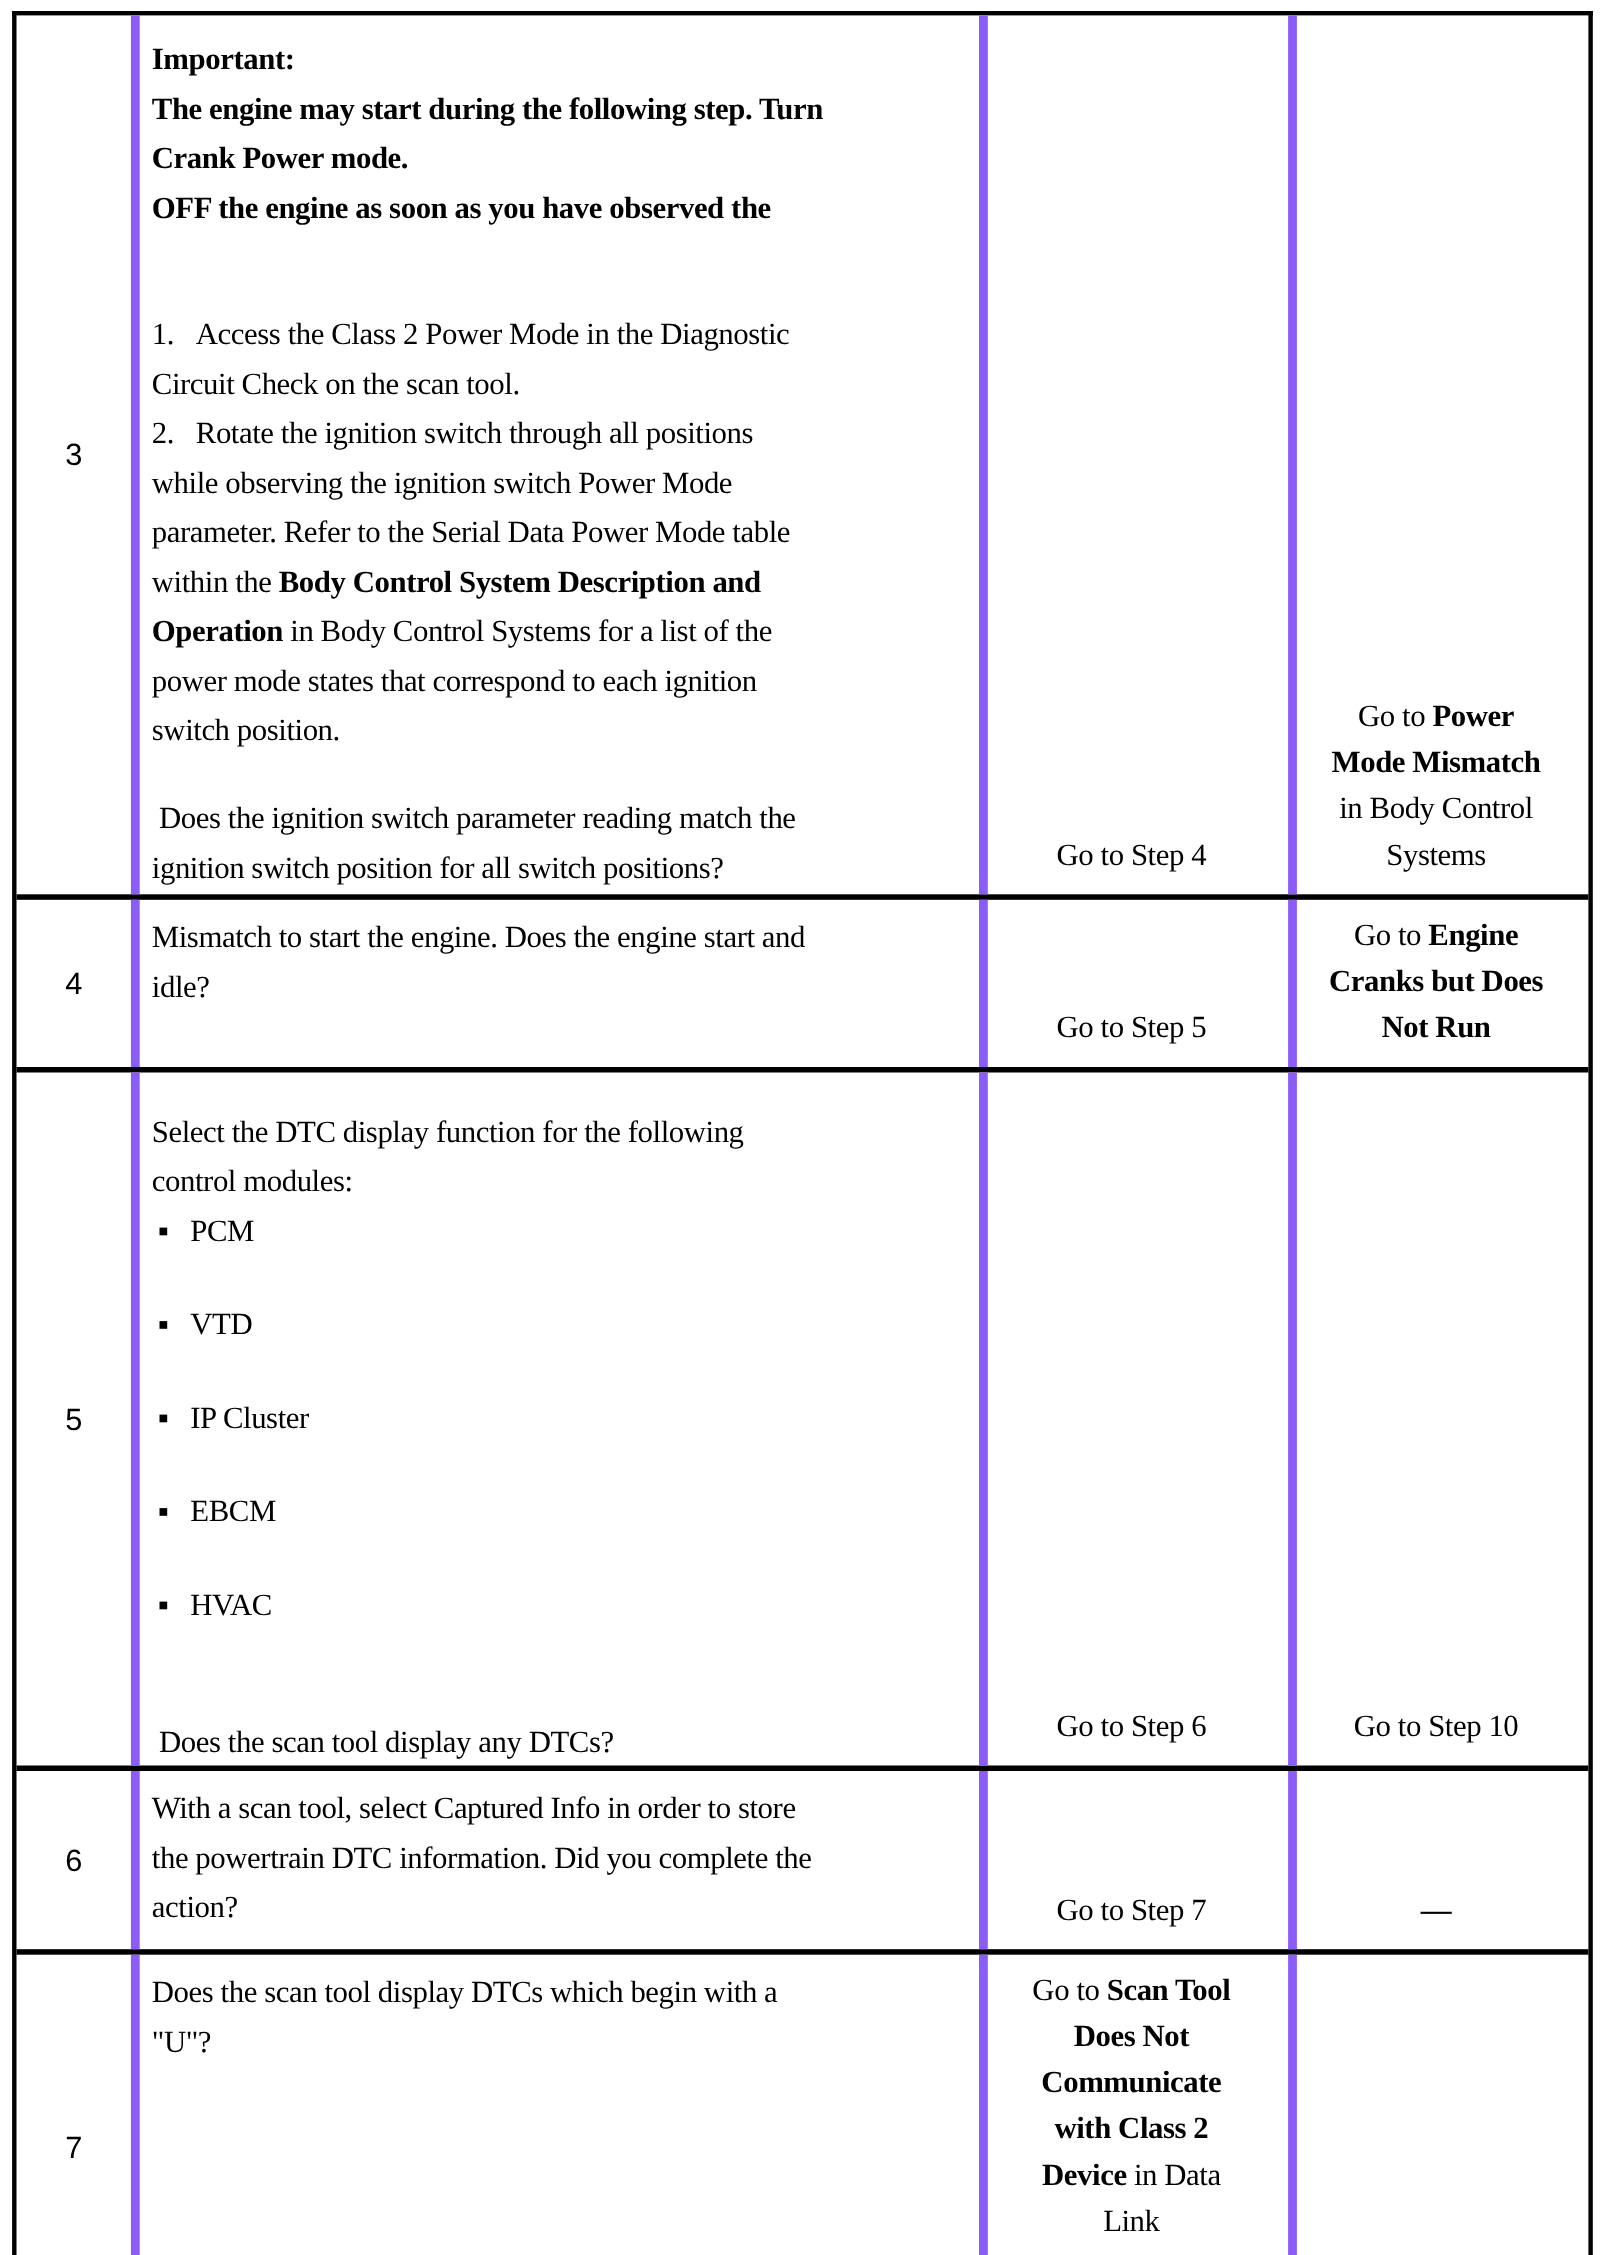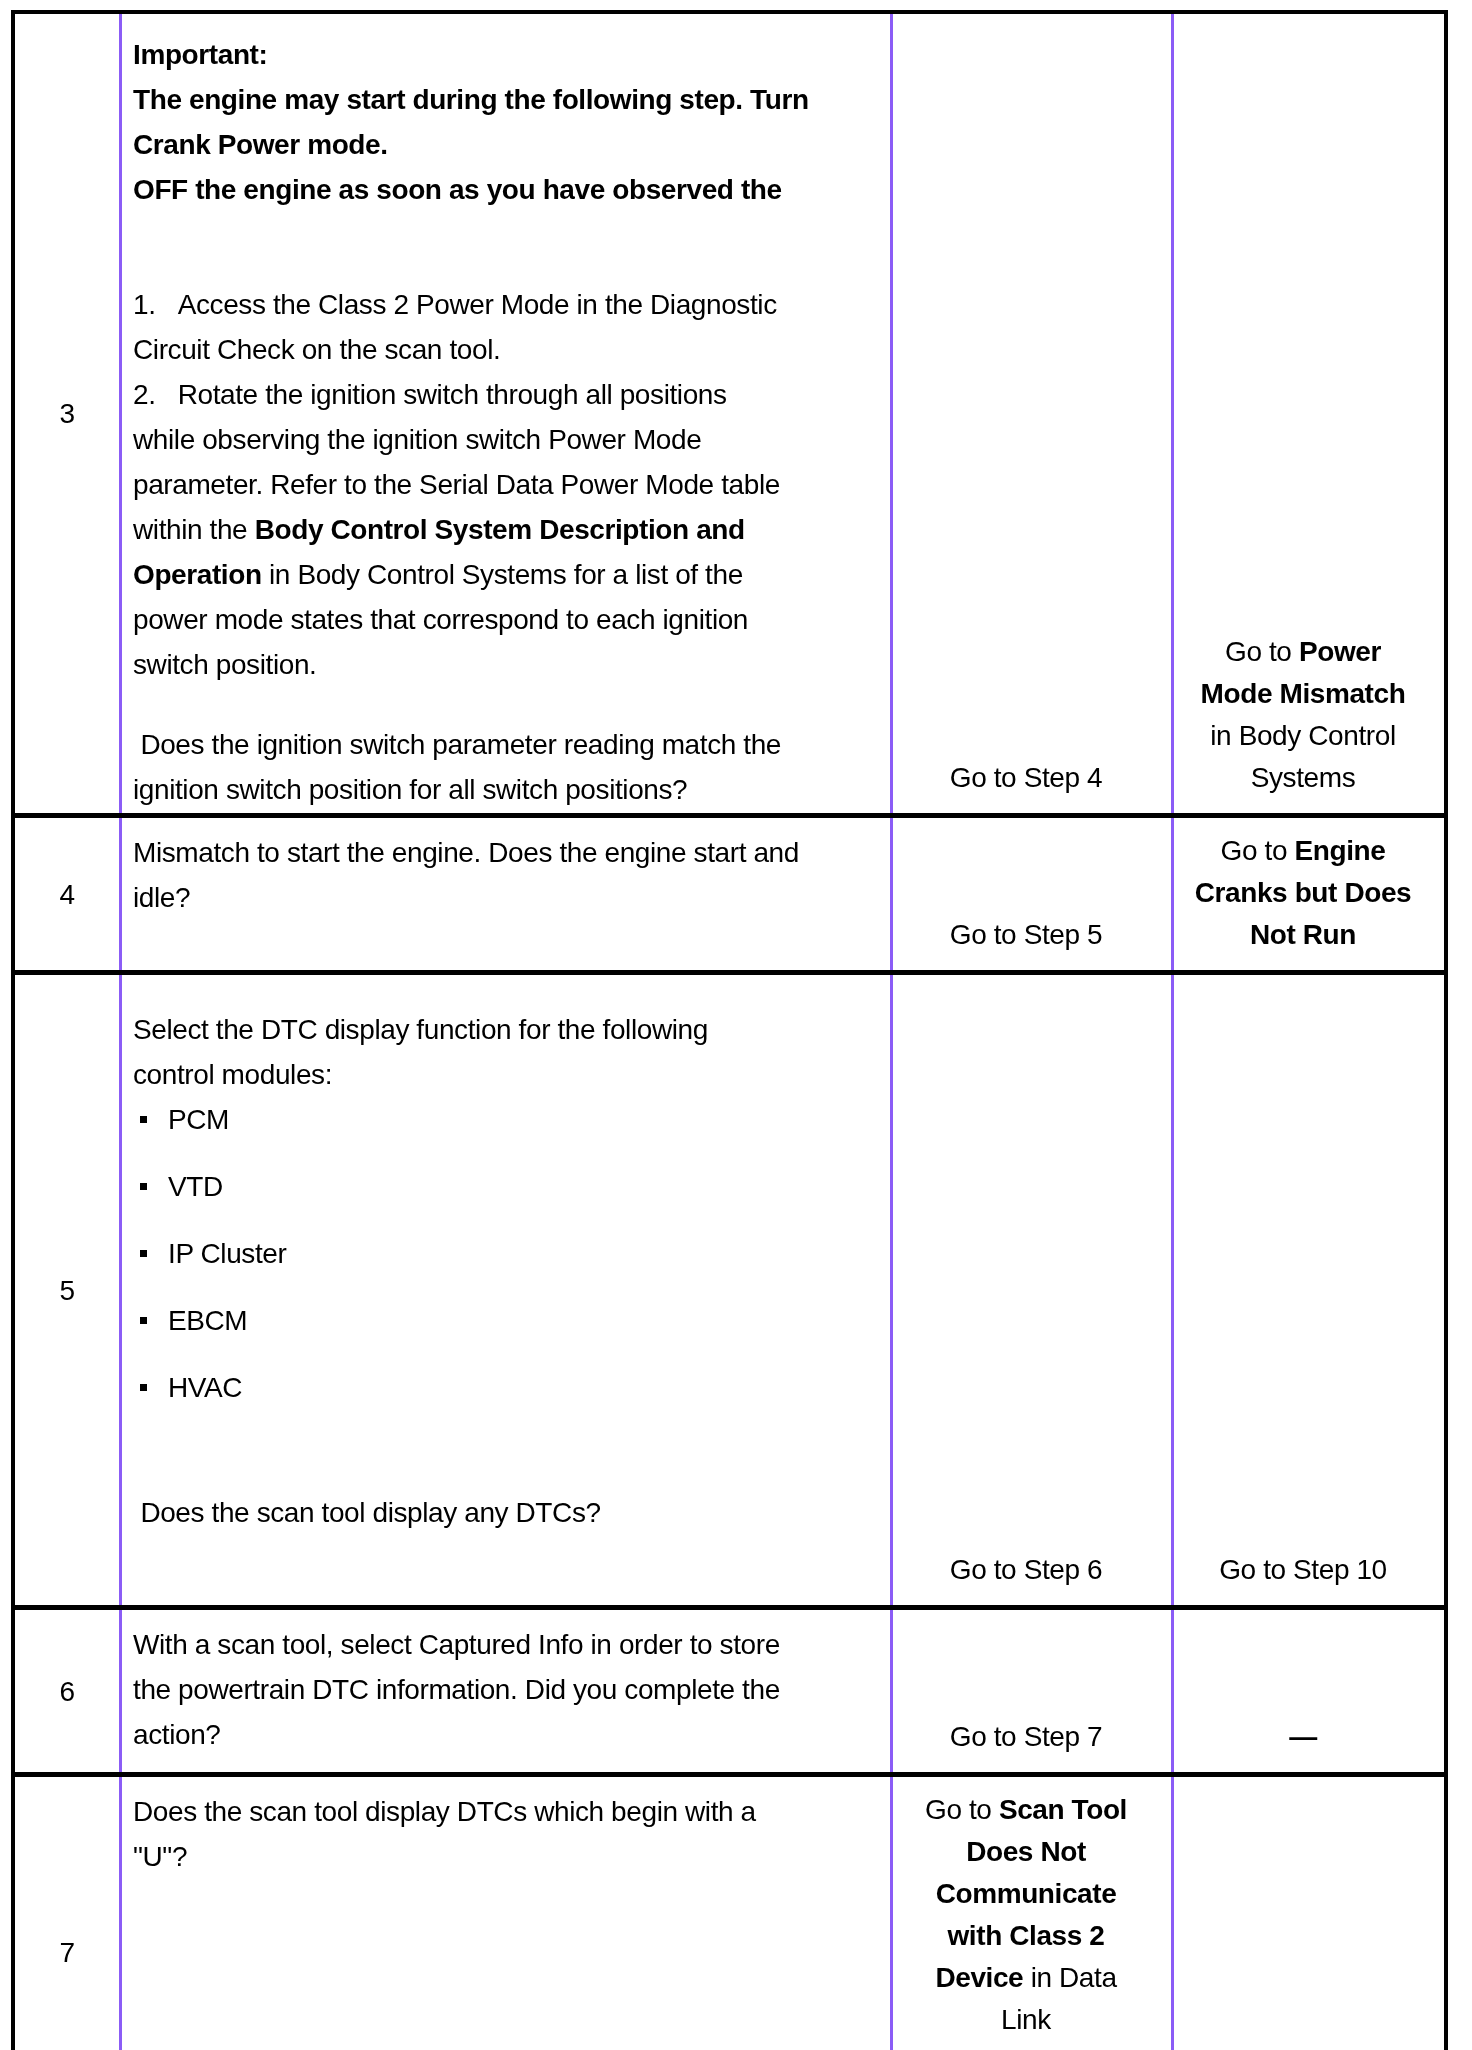--- a/index.html
+++ b/index.html
@@ -31,21 +31,21 @@
   .r5 { height: 635px; }
   .r6 { height: 167px; }
   .r7 { height: 350px; }
   .cell {
     box-sizing: border-box;
     font-size: 28px;
     line-height: 45px;
     letter-spacing: -0.4px;
     overflow: hidden;
   }
-  .cell + .cell { border-left: 3px solid #8b5cf6; }
+  .cell + .cell { border-left: 8px solid #8b5cf6; font-family: Liberation Serif, serif; }
   .step-cell {
     display: flex;
     align-items: center;
     justify-content: center;
   }
   .action-cell { padding: 12px 14px 10px 11px; }
   .r3 .action-cell { padding-top: 18px; }
   .r5 .action-cell { padding-top: 32px; }
   .goto-cell {
     display: flex;
@@ -64,21 +64,21 @@
   .spacer { width: 100%; }
   ul.bullets {
     margin: 0; padding: 0;
     list-style: none;
   }
   ul.bullets li {
     position: relative;
     padding-left: 35px;
     white-space: pre;
   }
-  ul.bullets li + li { margin-top: 22px; }
+  ul.bullets li + li { margin-top: 40px; }
   ul.bullets li::before {
     content: "";
     position: absolute;
     left: 7px; top: 19px;
     width: 7px; height: 7px;
     background: #000;
   }
 </style>
 </head>
 <body>

